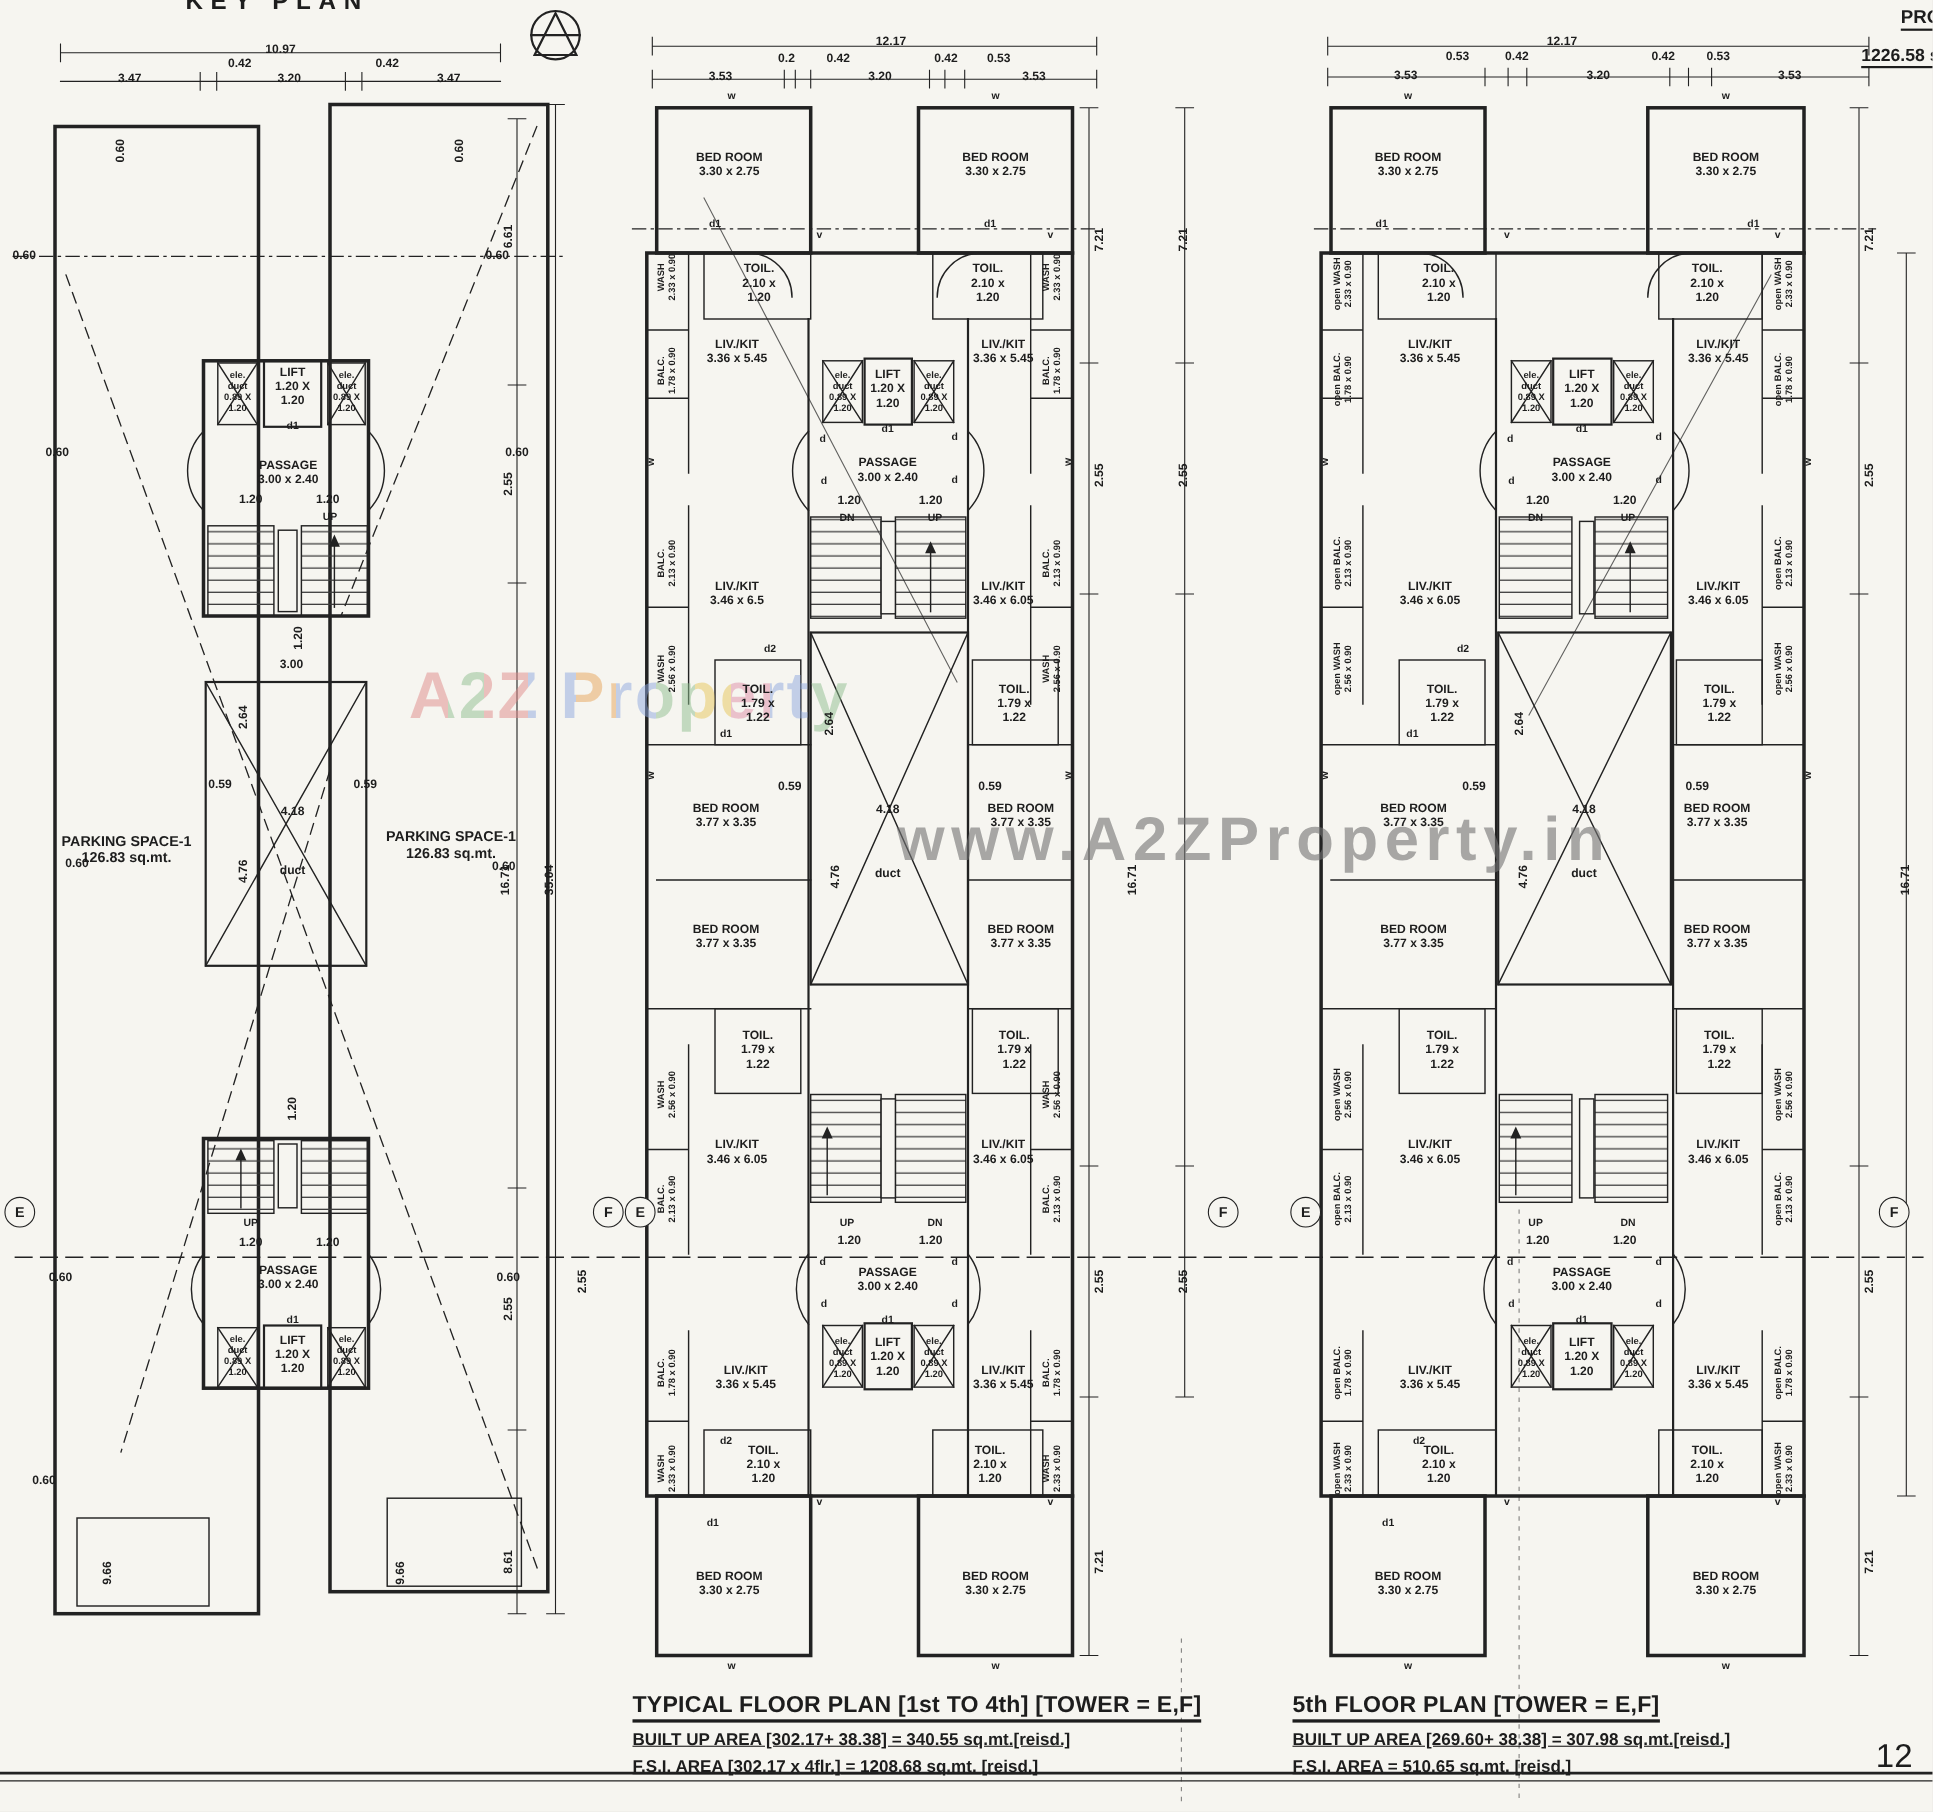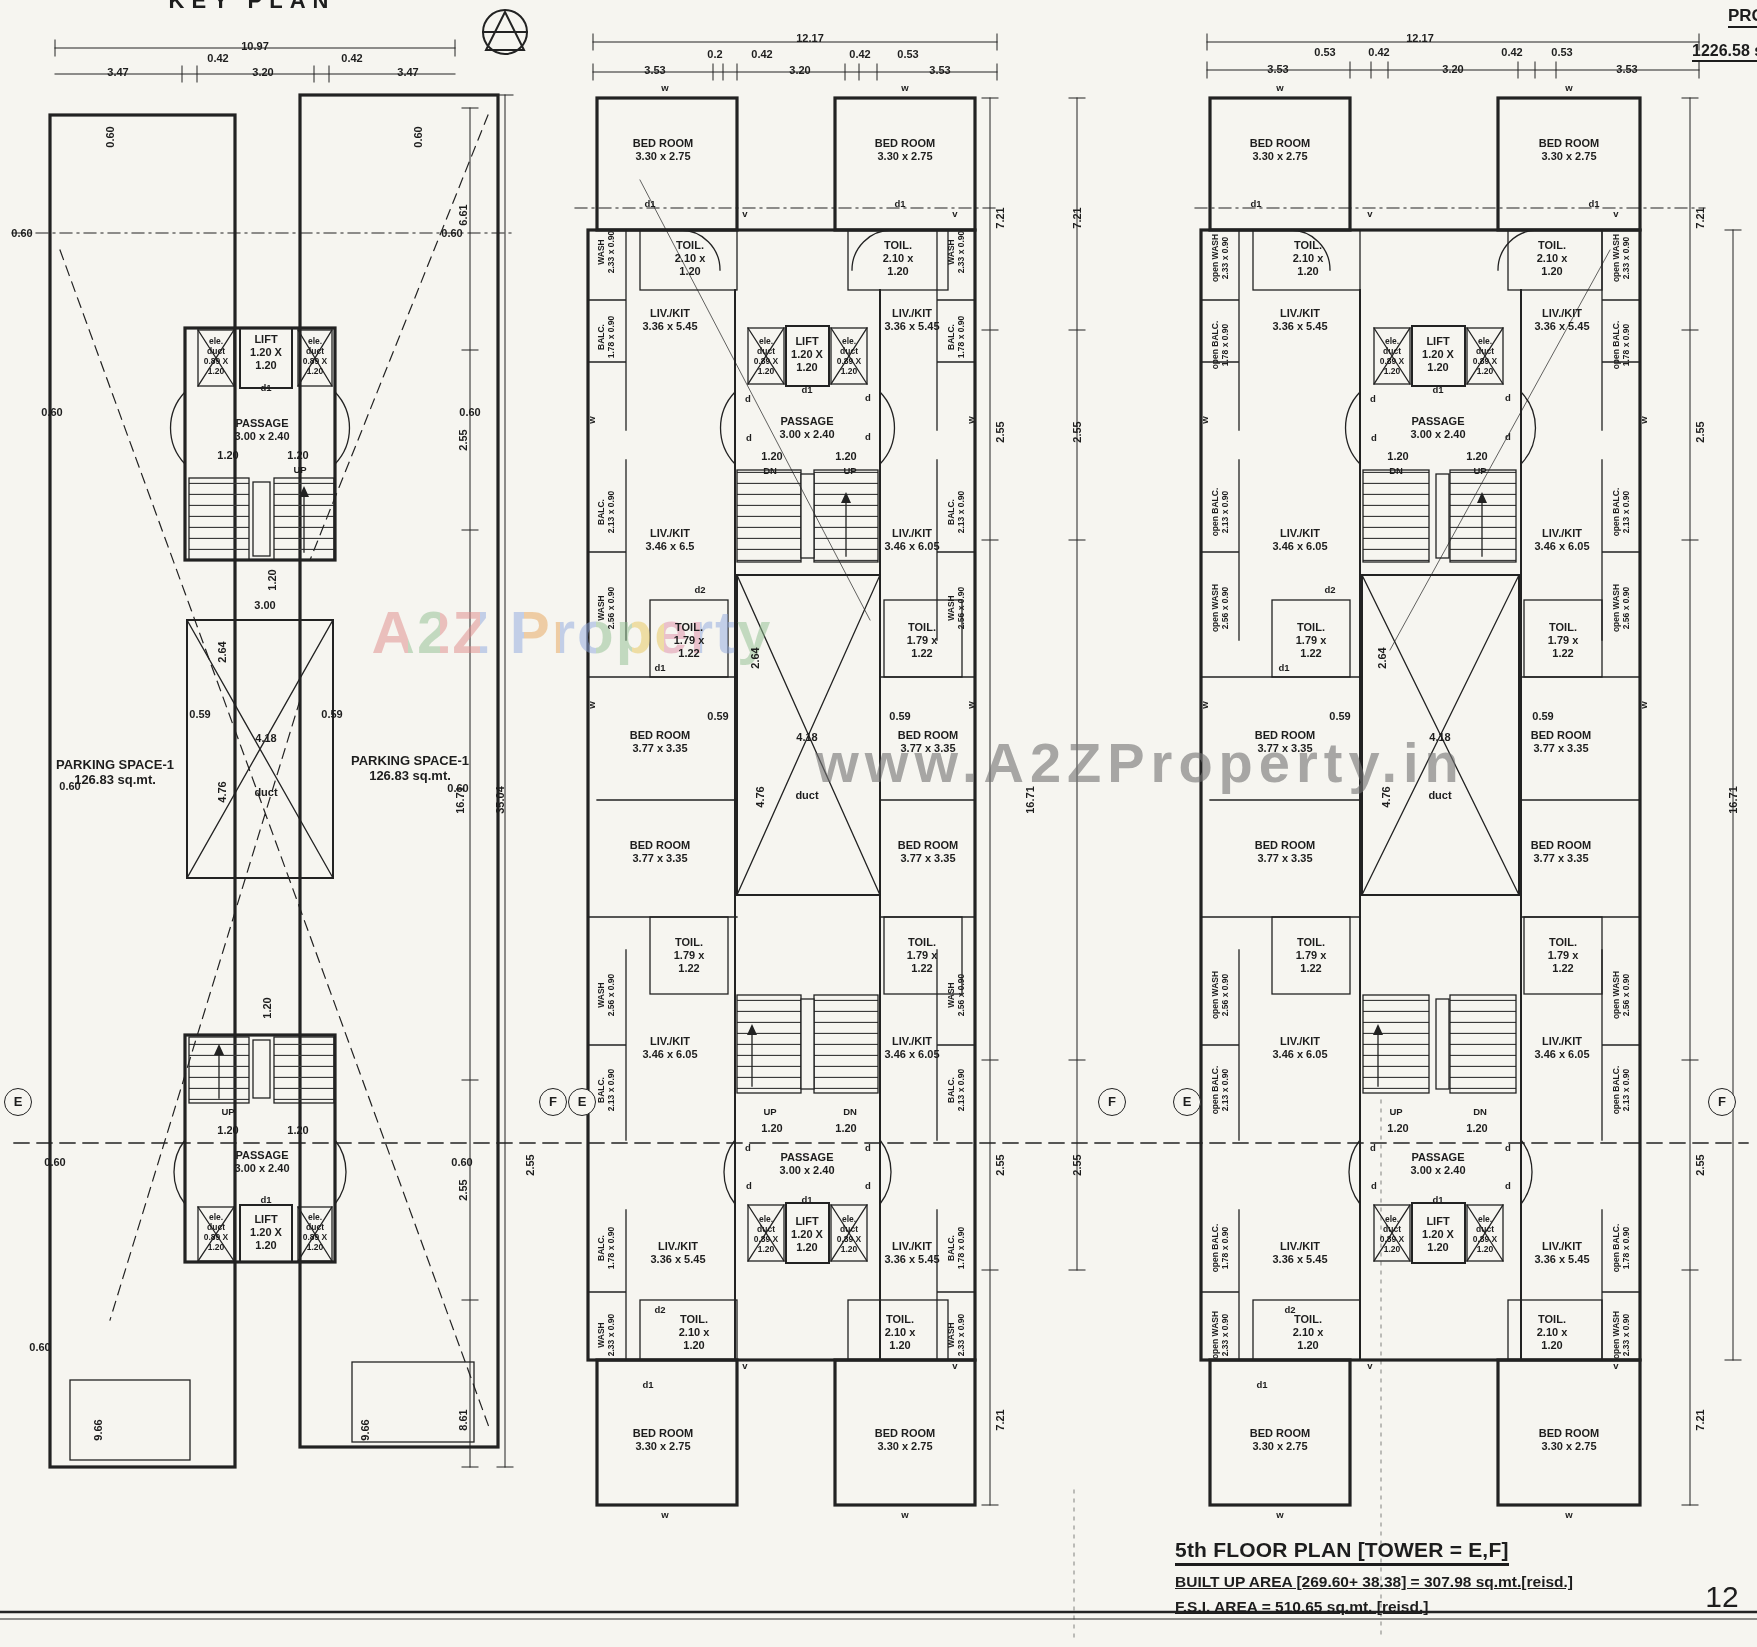--- a/index.html
+++ b/index.html
@@ -623,19 +623,24 @@
 <i class="lb sm v" style="left:1644px;top:705px">w</i>
 <i class="lb dm v" style="left:1077px;top:218px">7.21</i>
 <i class="lb dm v" style="left:1077px;top:432px">2.55</i>
 <i class="lb dm v" style="left:1077px;top:1165px">2.55</i>
 <i class="lb dm v" style="left:1700px;top:218px">7.21</i>
 <i class="lb dm v" style="left:1700px;top:432px">2.55</i>
 <i class="lb dm v" style="left:1733px;top:800px">16.71</i>
 <i class="lb dm v" style="left:1700px;top:1165px">2.55</i>
 <i class="lb dm v" style="left:1700px;top:1420px">7.21</i>
 
+<div class="cap" style="left:575px;top:1538px">
+  <div class="cap-title">TYPICAL FLOOR PLAN [1st TO 4th] [TOWER = E,F]</div>
+  <div class="cap-line">BUILT UP AREA [302.17+ 38.38] = 340.55 sq.mt.[reisd.]</div>
+  <div class="cap-line">F.S.I. AREA [302.17 x 4flr.] = 1208.68 sq.mt. [reisd.]</div>
+</div>
 <div class="cap" style="left:1175px;top:1538px">
   <div class="cap-title">5th FLOOR PLAN [TOWER = E,F]</div>
   <div class="cap-line">BUILT UP AREA [269.60+ 38.38] = 307.98 sq.mt.[reisd.]</div>
   <div class="cap-line">F.S.I. AREA = 510.65 sq.mt. [reisd.]</div>
 </div>
 
 </div>
 
 </body></html>

